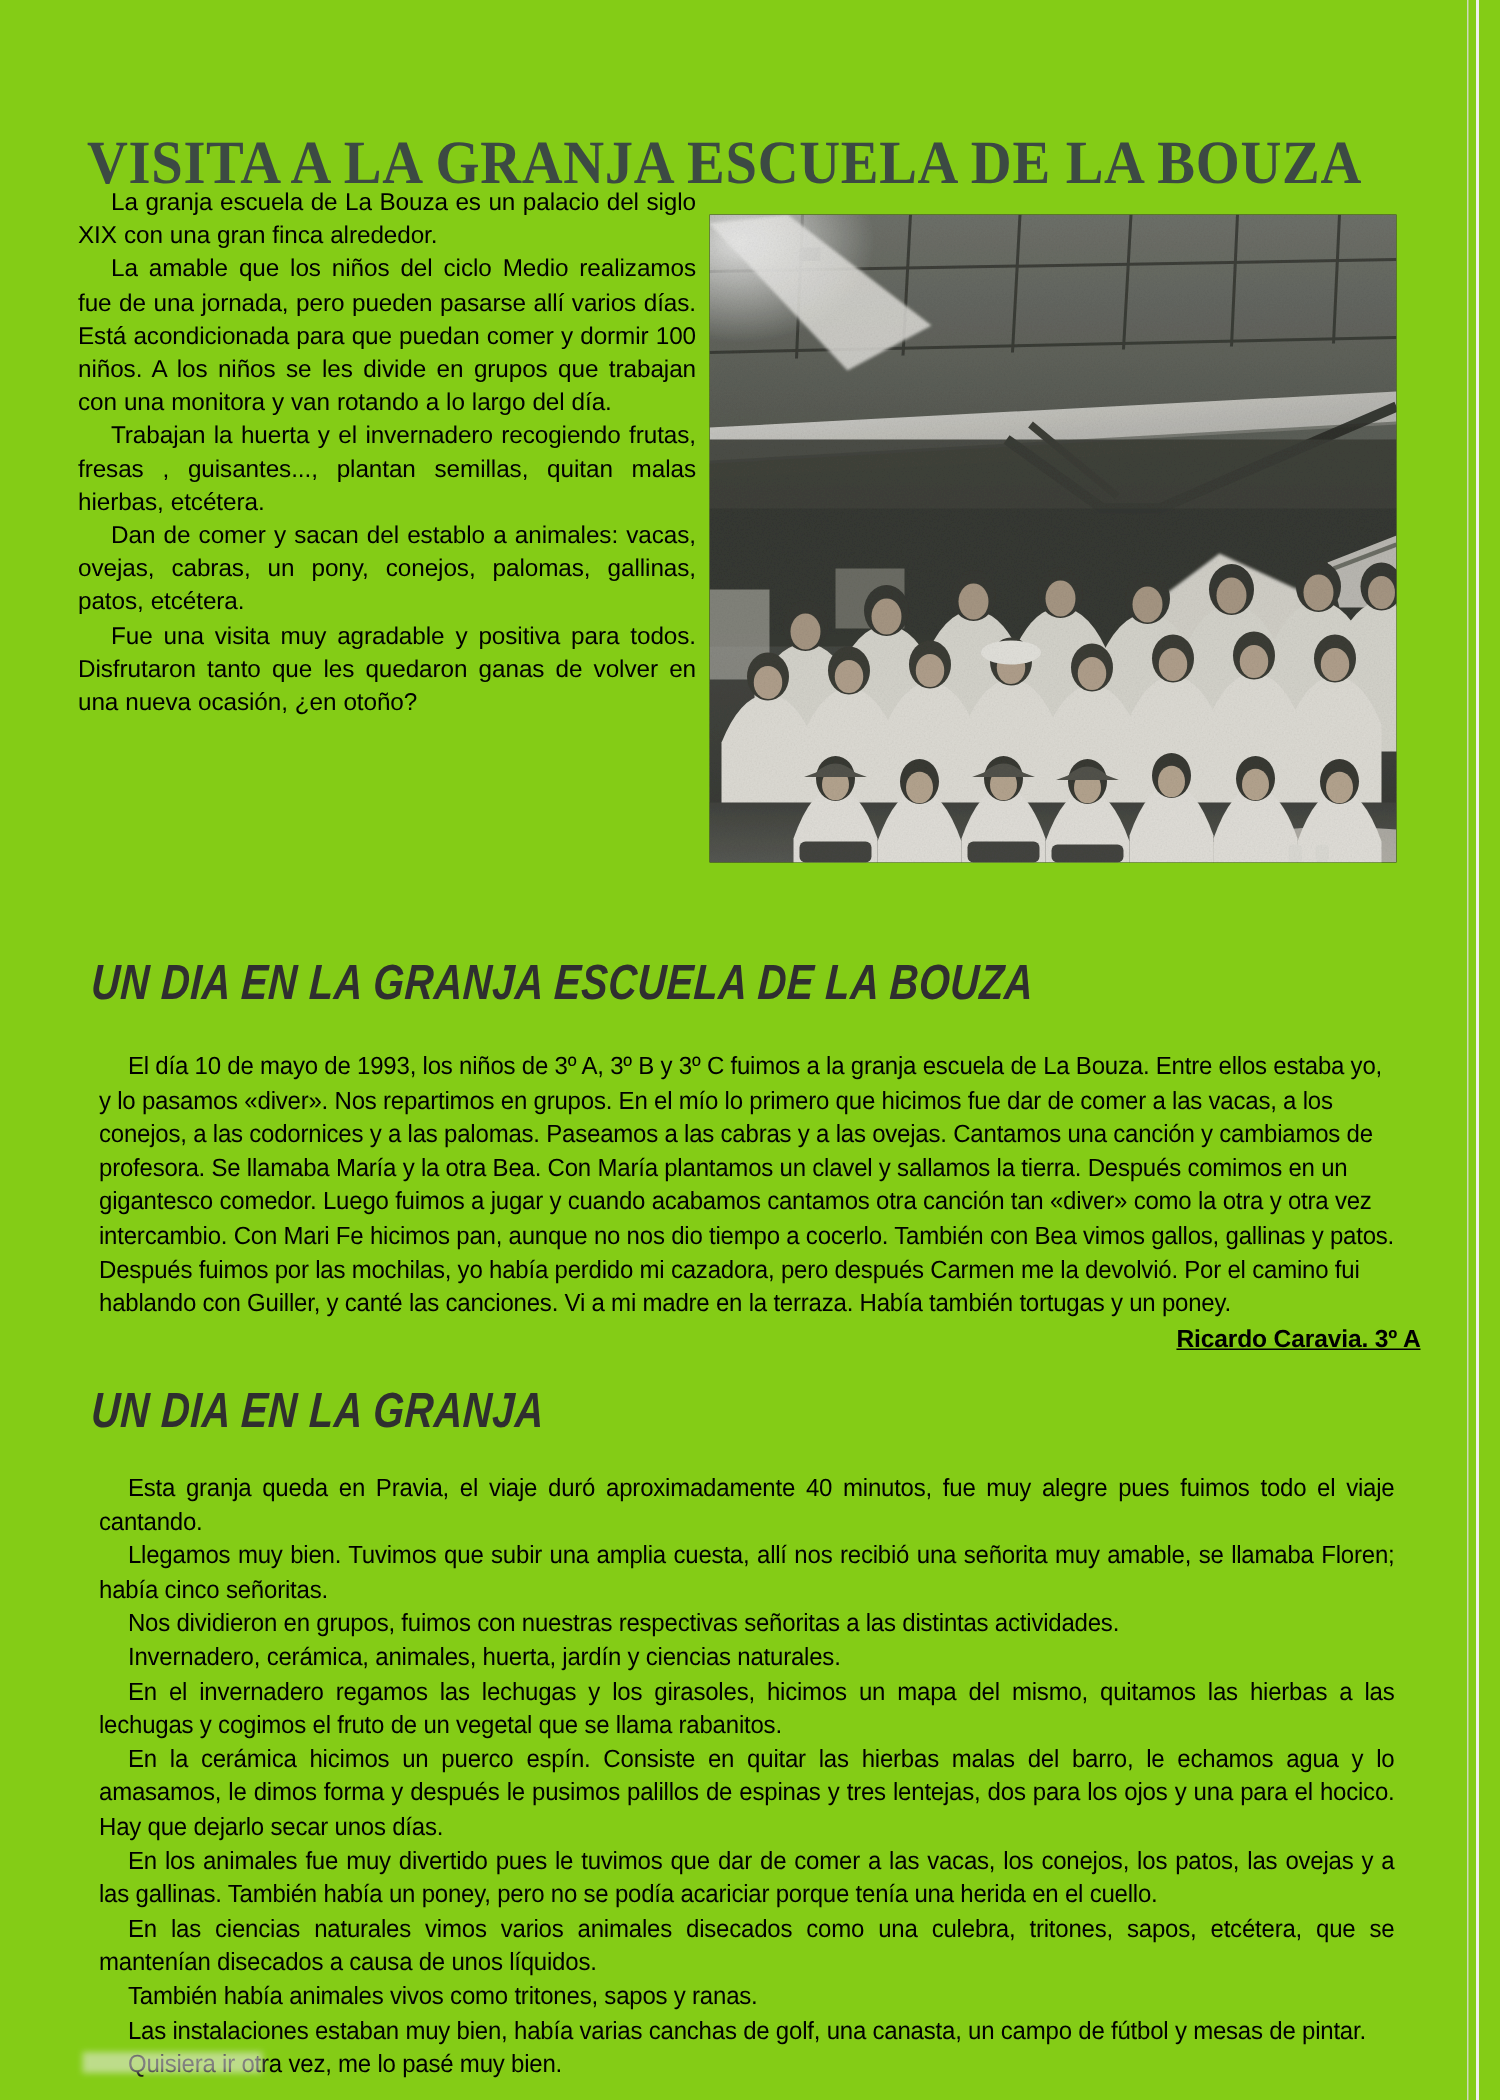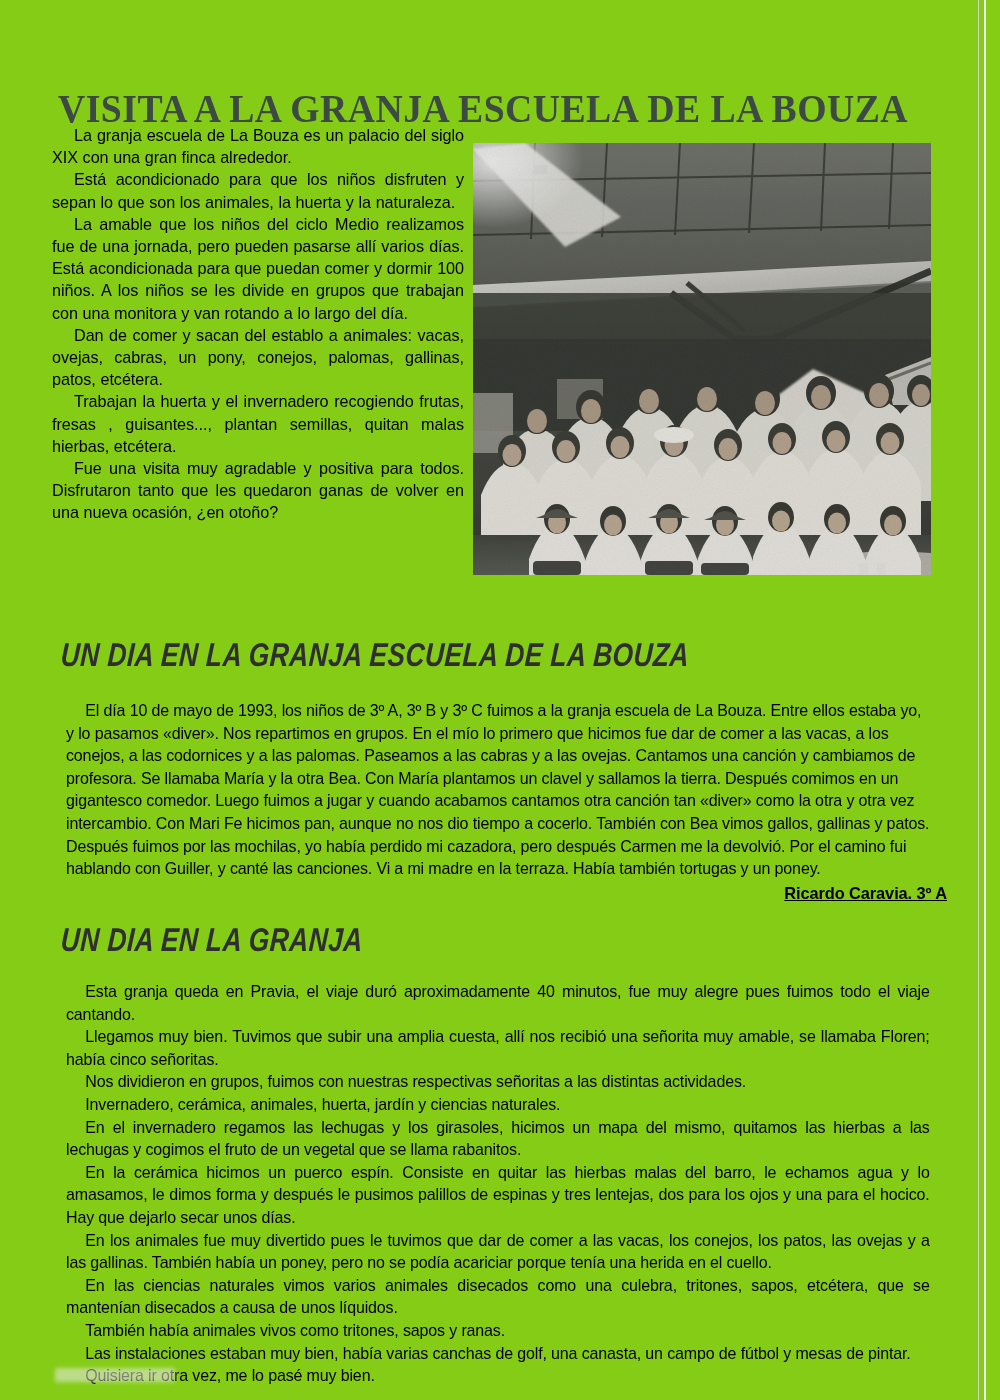--- a/index.html
+++ b/index.html
@@ -356,24 +356,23 @@
         </g>
 
         <rect x="0" y="0" width="458" height="432" fill="#9aa093" opacity="0.1"></rect>
         <rect x="0" y="0" width="458" height="432" fill="#1d1f1a" opacity="0.06"></rect>
       </g>
     </svg>
   </div>
 
   <div class="sec1" id="sec1">
       <p>La granja escuela de La Bouza es un palacio del siglo XIX con una gran finca alrededor.</p>
-      <p>Está acondicionado para que los niños disfruten y sepan lo que son los animales, la huerta y la naturaleza.</p>
       <p>La amable que los niños del ciclo Medio realizamos fue de una jornada, pero pueden pasarse allí varios días. Está acondicionada para que puedan comer y dormir 100 niños. A los niños se les divide en grupos que trabajan con una monitora y van rotando a lo largo del día.</p>
+      <p>Trabajan la huerta y el invernadero recogiendo frutas, fresas , guisantes..., plantan semillas, quitan malas hierbas, etcétera.</p>
       <p>Dan de comer y sacan del establo a animales: vacas, ovejas, cabras, un pony, conejos, palomas, gallinas, patos, etcétera.</p>
-      <p>Trabajan la huerta y el invernadero recogiendo frutas, fresas , guisantes..., plantan semillas, quitan malas hierbas, etcétera.</p>
       <p>Fue una visita muy agradable y positiva para todos. Disfrutaron tanto que les quedaron ganas de volver en una nueva ocasión, ¿en otoño?</p>
     </div>
 
   <div class="script-head h2">UN DIA EN LA GRANJA ESCUELA DE LA BOUZA</div>
   <div class="article" id="article-2">
       <p>El día 10 de mayo de 1993, los niños de 3º A, 3º B y 3º C fuimos a la granja escuela de La Bouza. Entre ellos estaba yo, y lo pasamos «diver». Nos repartimos en grupos. En el mío lo primero que hicimos fue dar de comer a las vacas, a los conejos, a las codornices y a las palomas. Paseamos a las cabras y a las ovejas. Cantamos una canción y cambiamos de profesora. Se llamaba María y la otra Bea. Con María plantamos un clavel y sallamos la tierra. Después comimos en un gigantesco comedor. Luego fuimos a jugar y cuando acabamos cantamos otra canción tan «diver» como la otra y otra vez intercambio. Con Mari Fe hicimos pan, aunque no nos dio tiempo a cocerlo. También con Bea vimos gallos, gallinas y patos. Después fuimos por las mochilas, yo había perdido mi cazadora, pero después Carmen me la devolvió. Por el camino fui hablando con Guiller, y canté las canciones. Vi a mi madre en la terraza. Había también tortugas y un poney.</p>
     </div>
   <div class="byline" id="byline-2">Ricardo Caravia. 3º A</div>
 
   <div class="script-head h3">UN DIA EN LA GRANJA</div>

